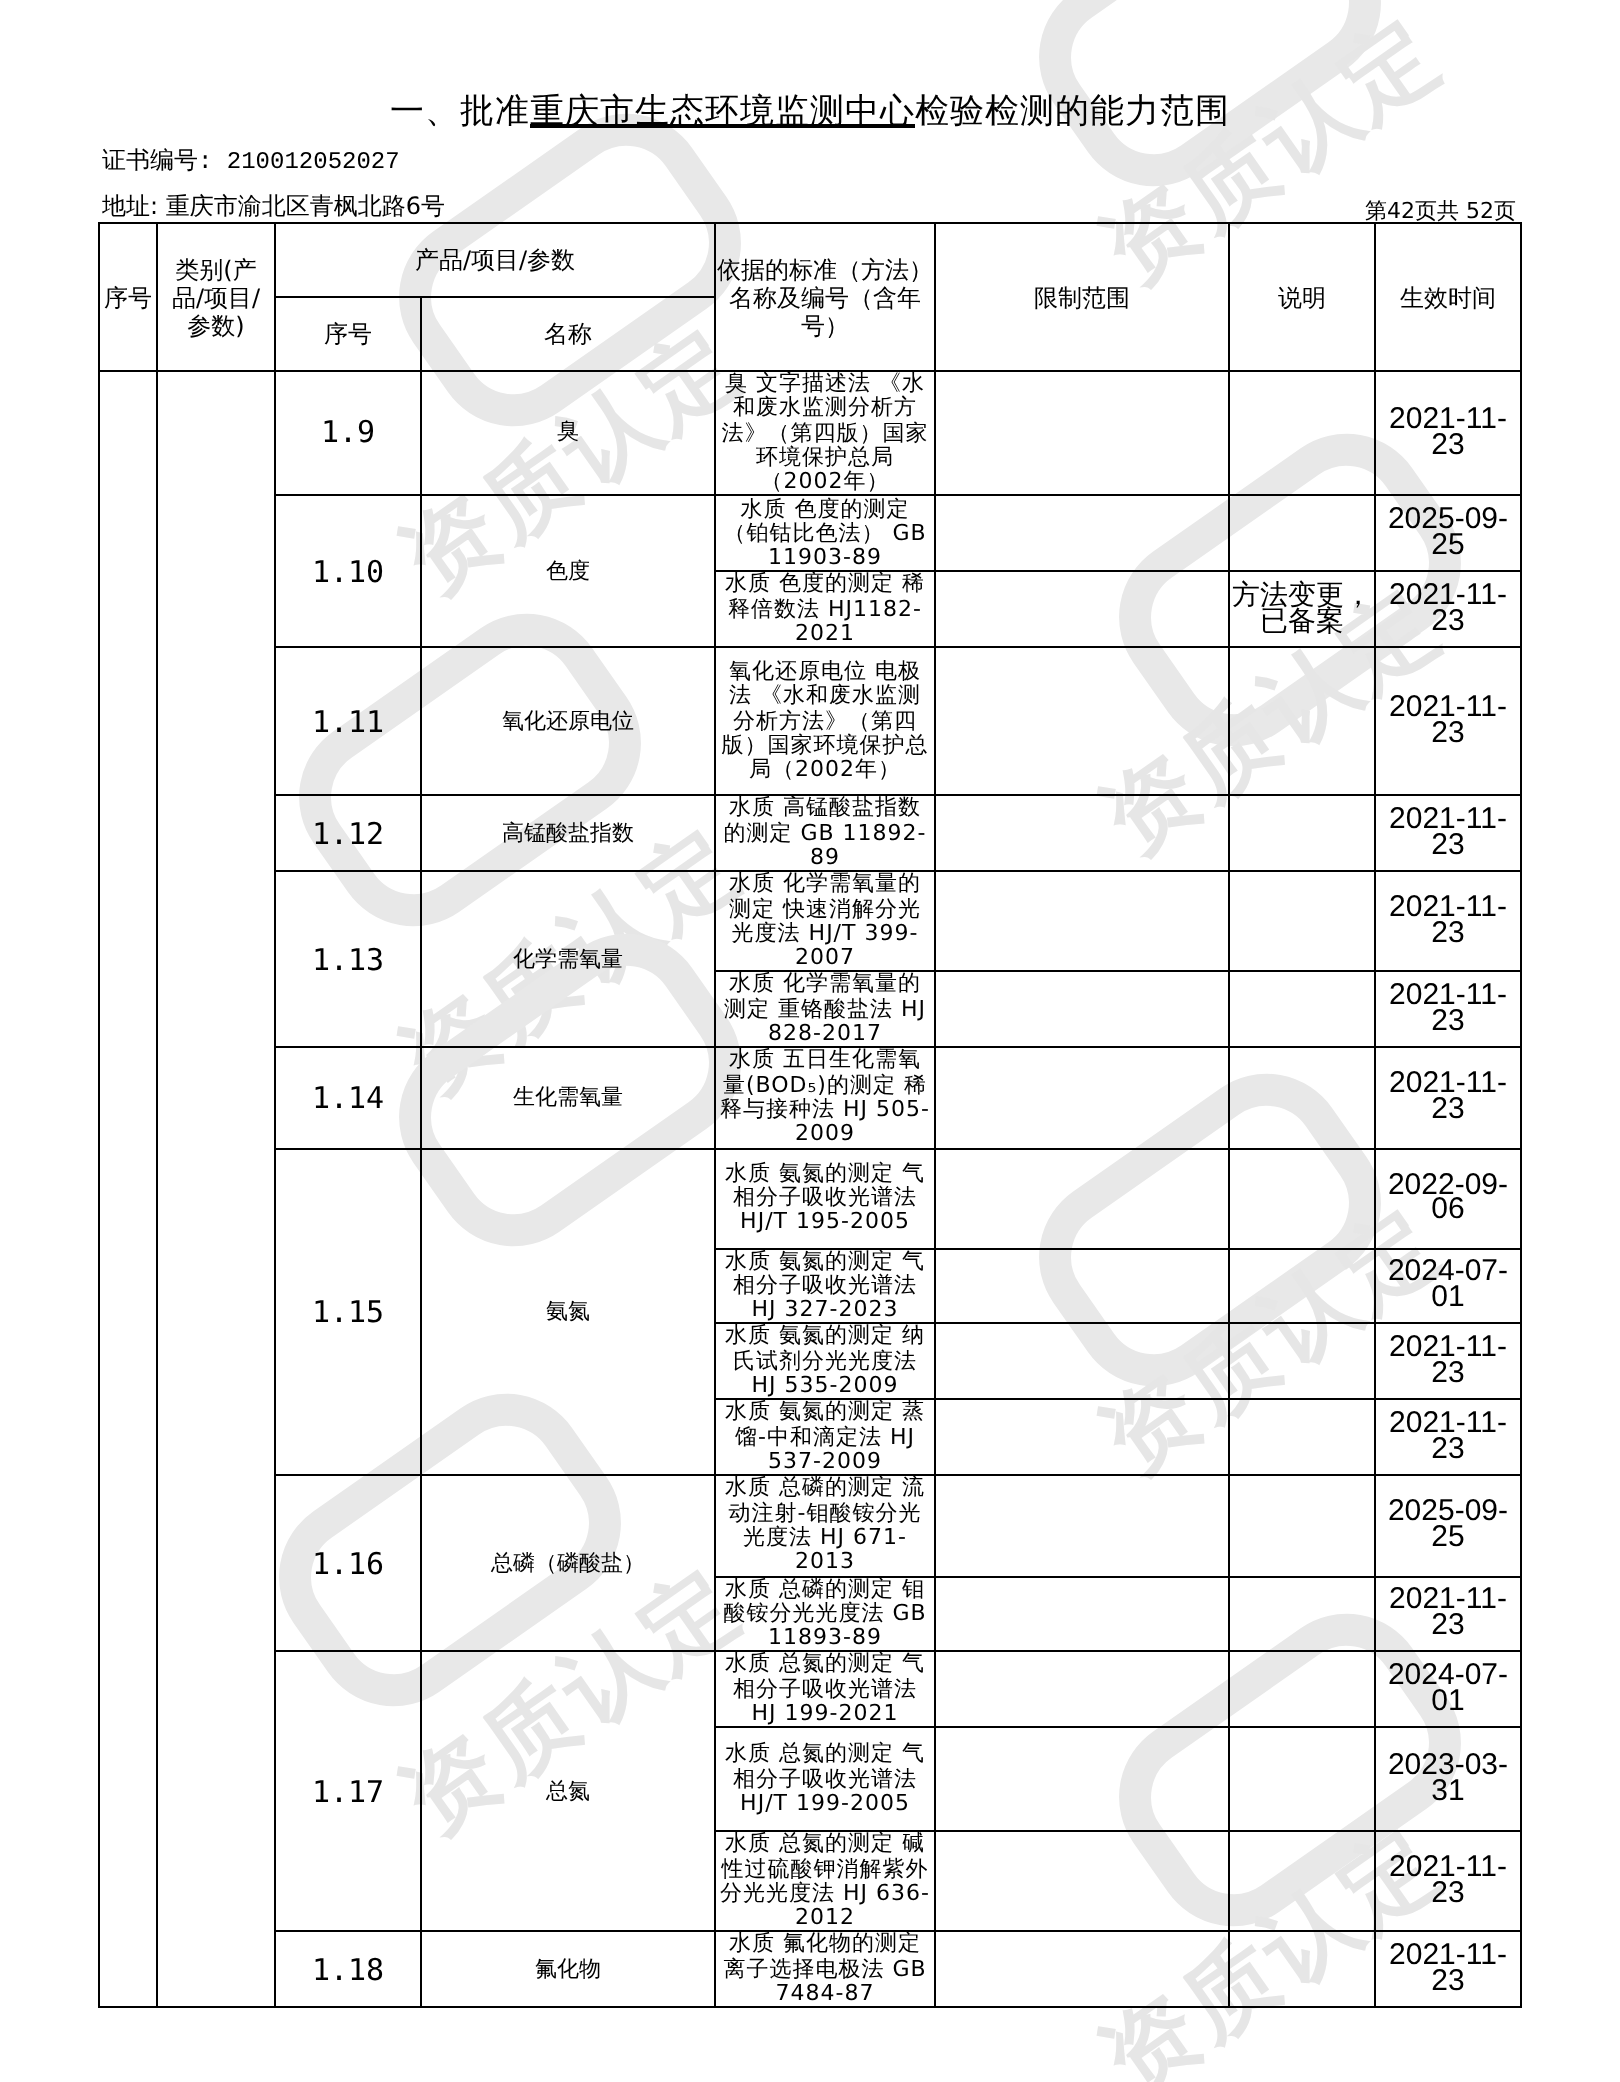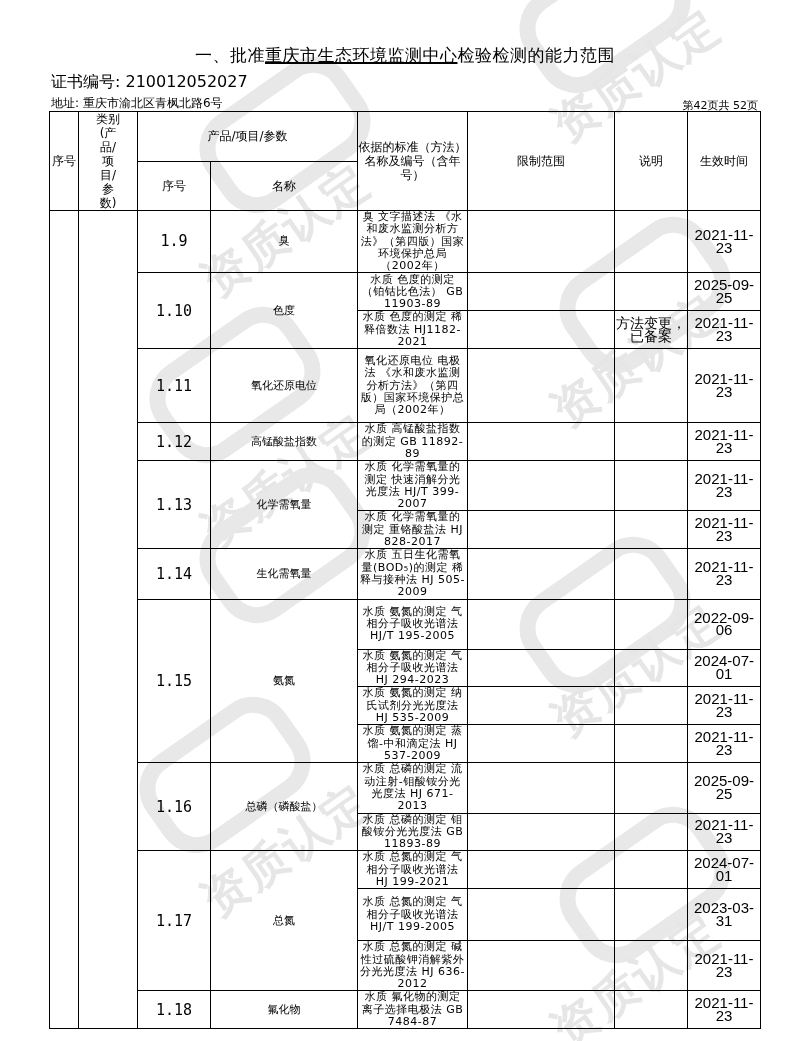--- a/index.html
+++ b/index.html
@@ -2,21 +2,21 @@
 <html><head>
 <meta charset="utf-8">
 <style>
   html,body{margin:0;padding:0;background:#fff;}
   body{width:810px;height:1041px;position:relative;overflow:hidden;font-family:"DejaVu Sans","Liberation Sans",sans-serif;color:#000;}
   .wm{position:absolute;pointer-events:none;color:#e6e6e6;font-weight:bold;}
   .wm-text{font-size:46px;transform:rotate(-35deg);letter-spacing:2px;white-space:nowrap;}
   .wm-ma{width:170px;height:110px;border:16px solid #e8e8e8;border-radius:40px;transform:rotate(-35deg);box-sizing:border-box;}
   .title{position:absolute;top:44px;left:0;width:810px;text-align:center;font-size:17px;letter-spacing:0.5px;}
   .title u{text-decoration:underline;text-decoration-thickness:2px;}
-  .cert{position:absolute;top:72px;left:51px;font-size:16px;}
+  .cert{position:absolute;top:72px;left:51px;font-size:12px;font-family:Liberation Mono, monospace;}
   .addr{position:absolute;top:95px;left:51px;font-size:12px;}
   .page{position:absolute;top:98px;right:52px;font-size:11px;}
   table{position:absolute;top:111px;left:49px;border-collapse:collapse;table-layout:fixed;font-size:11px;}
   td,th{border:1.5px solid #000;padding:0;text-align:center;vertical-align:middle;font-weight:normal;line-height:12.5px;overflow:hidden;}
   th{font-size:12px;line-height:14px;}
   .std{font-size:11px;line-height:12.3px;padding:0 1px;letter-spacing:0.5px;}
   .date{font-family:Liberation Sans, sans-serif;font-size:15px;}
   .num{font-family:"DejaVu Sans Mono","Liberation Mono",monospace;font-size:15px;}
   .note{font-size:14px;line-height:12.5px;}
 </style>
@@ -57,21 +57,21 @@
       <col style="width:73px">
       <col style="width:147px">
     <col style="width:110px">
       <col style="width:147px">
       <col style="width:73px">
       <col style="width:73px">
   </colgroup>
   <thead>
     <tr style="height:37px">
       <th rowspan="2">序号</th>
-      <th rowspan="2" style="padding:0 16px;">类别(产品/项目/参数)</th>
+      <th rowspan="2" style="padding:0 4px;">类别(产品/项目/参数)</th>
       <th colspan="2">产品/项目/参数</th>
       <th rowspan="2" style="text-align:center;">依据的标准（方法）名称及编号（含年号）</th>
       <th rowspan="2">限制范围</th>
       <th rowspan="2">说明</th>
       <th rowspan="2">生效时间</th>
     </tr>
     <tr style="height:37px">
       <th>序号</th>
       <th>名称</th>
     </tr>
@@ -141,21 +141,21 @@
       </tr>
       <tr style="height: 50px;">
         <td rowspan="4" class="num">1.15</td>
         <td rowspan="4">氨氮</td>
         <td class="std">水质 氨氮的测定 气相分子吸收光谱法 HJ/T 195-2005</td>
         <td></td>
         <td class="note"></td>
         <td class="date">2022-09-06</td>
       </tr>
       <tr style="height: 37px;">
-        <td class="std">水质 氨氮的测定 气相分子吸收光谱法 HJ 294-2023</td>
+        <td class="std">水质 氨氮的测定 气相分子吸收光谱法 HJ 327-2023</td>
         <td></td>
         <td class="note"></td>
         <td class="date">2024-07-01</td>
       </tr>
       <tr style="height: 37px;">
         <td class="std">水质 氨氮的测定 纳氏试剂分光光度法 HJ 535-2009</td>
         <td></td>
         <td class="note"></td>
         <td class="date">2021-11-23</td>
       </tr>

